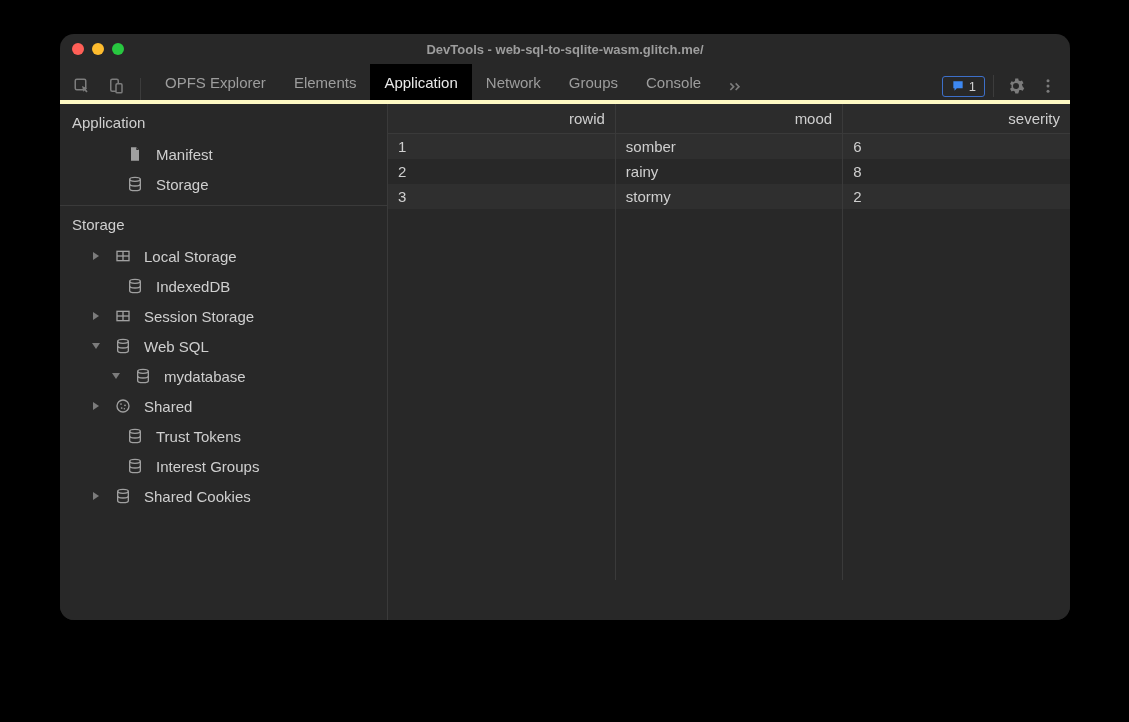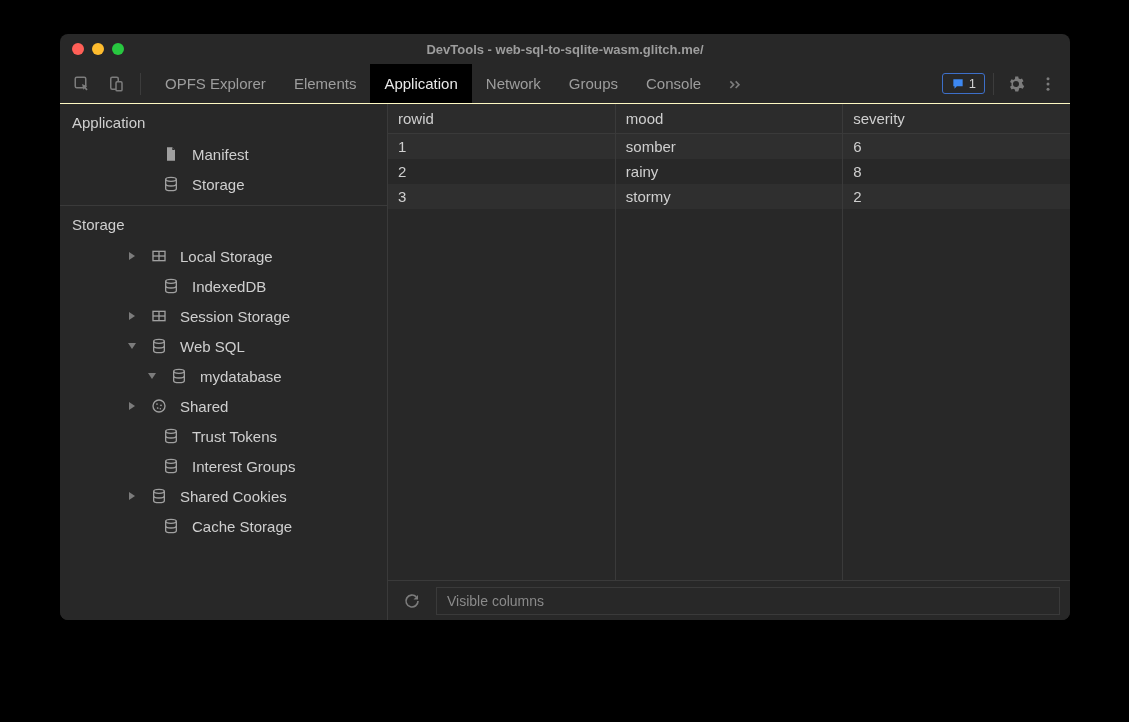--- a/index.html
+++ b/index.html
@@ -12,21 +12,21 @@
     height: 722px;
     position: relative;
   }
   .window {
     position: absolute;
     left: 60px;
     top: 34px;
     width: 1010px;
     height: 586px;
     background: #282828;
-    border-radius: 8px;
+    border-radius: 14px;
     box-shadow: 0 20px 60px rgba(0,0,0,0.6);
     display: flex;
     flex-direction: column;
     overflow: hidden;
   }
   .titlebar {
     height: 30px;
     display: flex;
     align-items: center;
     padding: 0 12px;
@@ -43,22 +43,22 @@
     left: 0; right: 0;
     text-align: center;
     font-size: 13px;
     color: #9d9d9d;
     font-weight: 600;
     pointer-events: none;
   }
   .toolbar {
     height: 40px;
     display: flex;
-    align-items: center;
-    border-bottom: 1px solid #fef9c3;
+    align-items: flex-end;
+    border-bottom: 4px solid #fef9c3;
     padding: 0 8px;
     gap: 6px;
     flex-shrink: 0;
   }
   .tool-icon {
     width: 28px; height: 28px;
     display: inline-flex;
     align-items: center;
     justify-content: center;
     opacity: 0.7;
@@ -118,21 +118,20 @@
   .group-header.bordered { border-top: 1px solid #3a3a3a; margin-top: 6px; }
   .tree-item {
     display: flex;
     align-items: center;
     height: 30px;
     padding-left: 10px;
     cursor: pointer;
     color: #cfcfcf;
     font-size: 15px;
     gap: 12px;
-    margin-left: 36px;
   }
   .tree-item.selected { background: #444; }
   .tree-item .indent { display: inline-block; }
   .arrow {
     width: 12px; height: 12px;
     display: inline-flex; align-items: center; justify-content: center;
     opacity: 0.7;
     flex-shrink: 0;
   }
   .arrow.blank { opacity: 0; }
@@ -153,21 +152,21 @@
   .table-wrap {
     flex: 1;
     overflow: auto;
   }
   table.data {
     width: 100%;
     border-collapse: collapse;
     table-layout: fixed;
   }
   table.data thead th {
-    text-align: left;
+    text-align: right;
     font-weight: 400;
     color: #cfcfcf;
     font-size: 15px;
     padding: 6px 10px;
     background: #2c2c2c;
     border-right: 1px solid #3a3a3a;
     border-bottom: 1px solid #3a3a3a;
   }
   table.data tbody td {
     padding: 4px 10px;
@@ -430,32 +429,20 @@
             </svg>
           </span>
           <span class="node-icon">
             <svg viewBox="0 0 24 24">
               <ellipse cx="12" cy="5" rx="8" ry="3" fill="none" stroke="#a0a0a0" stroke-width="2"></ellipse>
               <path d="M4 5v14c0 1.7 3.6 3 8 3s8-1.3 8-3V5" fill="none" stroke="#a0a0a0" stroke-width="2"></path>
               <path d="M4 12c0 1.7 3.6 3 8 3s8-1.3 8-3" fill="none" stroke="#a0a0a0" stroke-width="2"></path>
             </svg>
           </span>
           <span>Shared Cookies</span>
-        </div>
-        <div class="tree-item">
-          <span class="indent" style="width: 20px;"></span>
-          <span class="arrow blank"></span>
-          <span class="node-icon">
-            <svg viewBox="0 0 24 24">
-              <ellipse cx="12" cy="5" rx="8" ry="3" fill="none" stroke="#a0a0a0" stroke-width="2"></ellipse>
-              <path d="M4 5v14c0 1.7 3.6 3 8 3s8-1.3 8-3V5" fill="none" stroke="#a0a0a0" stroke-width="2"></path>
-              <path d="M4 12c0 1.7 3.6 3 8 3s8-1.3 8-3" fill="none" stroke="#a0a0a0" stroke-width="2"></path>
-            </svg>
-          </span>
-          <span>Cache Storage</span>
         </div>
       </div>
 
     <div class="main">
       <div class="table-wrap">
         <table class="data" id="data-table">
           <thead>
               <tr id="thead-row">
                 <th>rowid</th>
                 <th>mood</th>
@@ -479,25 +466,16 @@
                 <td>2</td>
               </tr>
             </tbody>
         </table>
         <div class="col-border-extend" id="col-extend" style="height: 371px;">
             <div class="colext" style="flex: 1 1 0%;"></div>
             <div class="colext" style="flex: 1 1 0%;"></div>
             <div class="colext" style="flex: 1 1 0%;"></div>
           </div>
       </div>
-      <div class="bottombar">
-        <span class="tool-icon">
-          <svg viewBox="0 0 24 24" width="18" height="18">
-              <path fill="none" stroke="#a0a0a0" stroke-width="2.2" d="M20 12a8 8 0 1 1-2.3-5.6"></path>
-              <path fill="#a0a0a0" d="M20 4v6h-6z"></path>
-            </svg>
-        </span>
-        <input class="filter-input" placeholder="Visible columns" style="">
-      </div>
     </div>
 
   </div>
 </div>
 
 </body></html>

